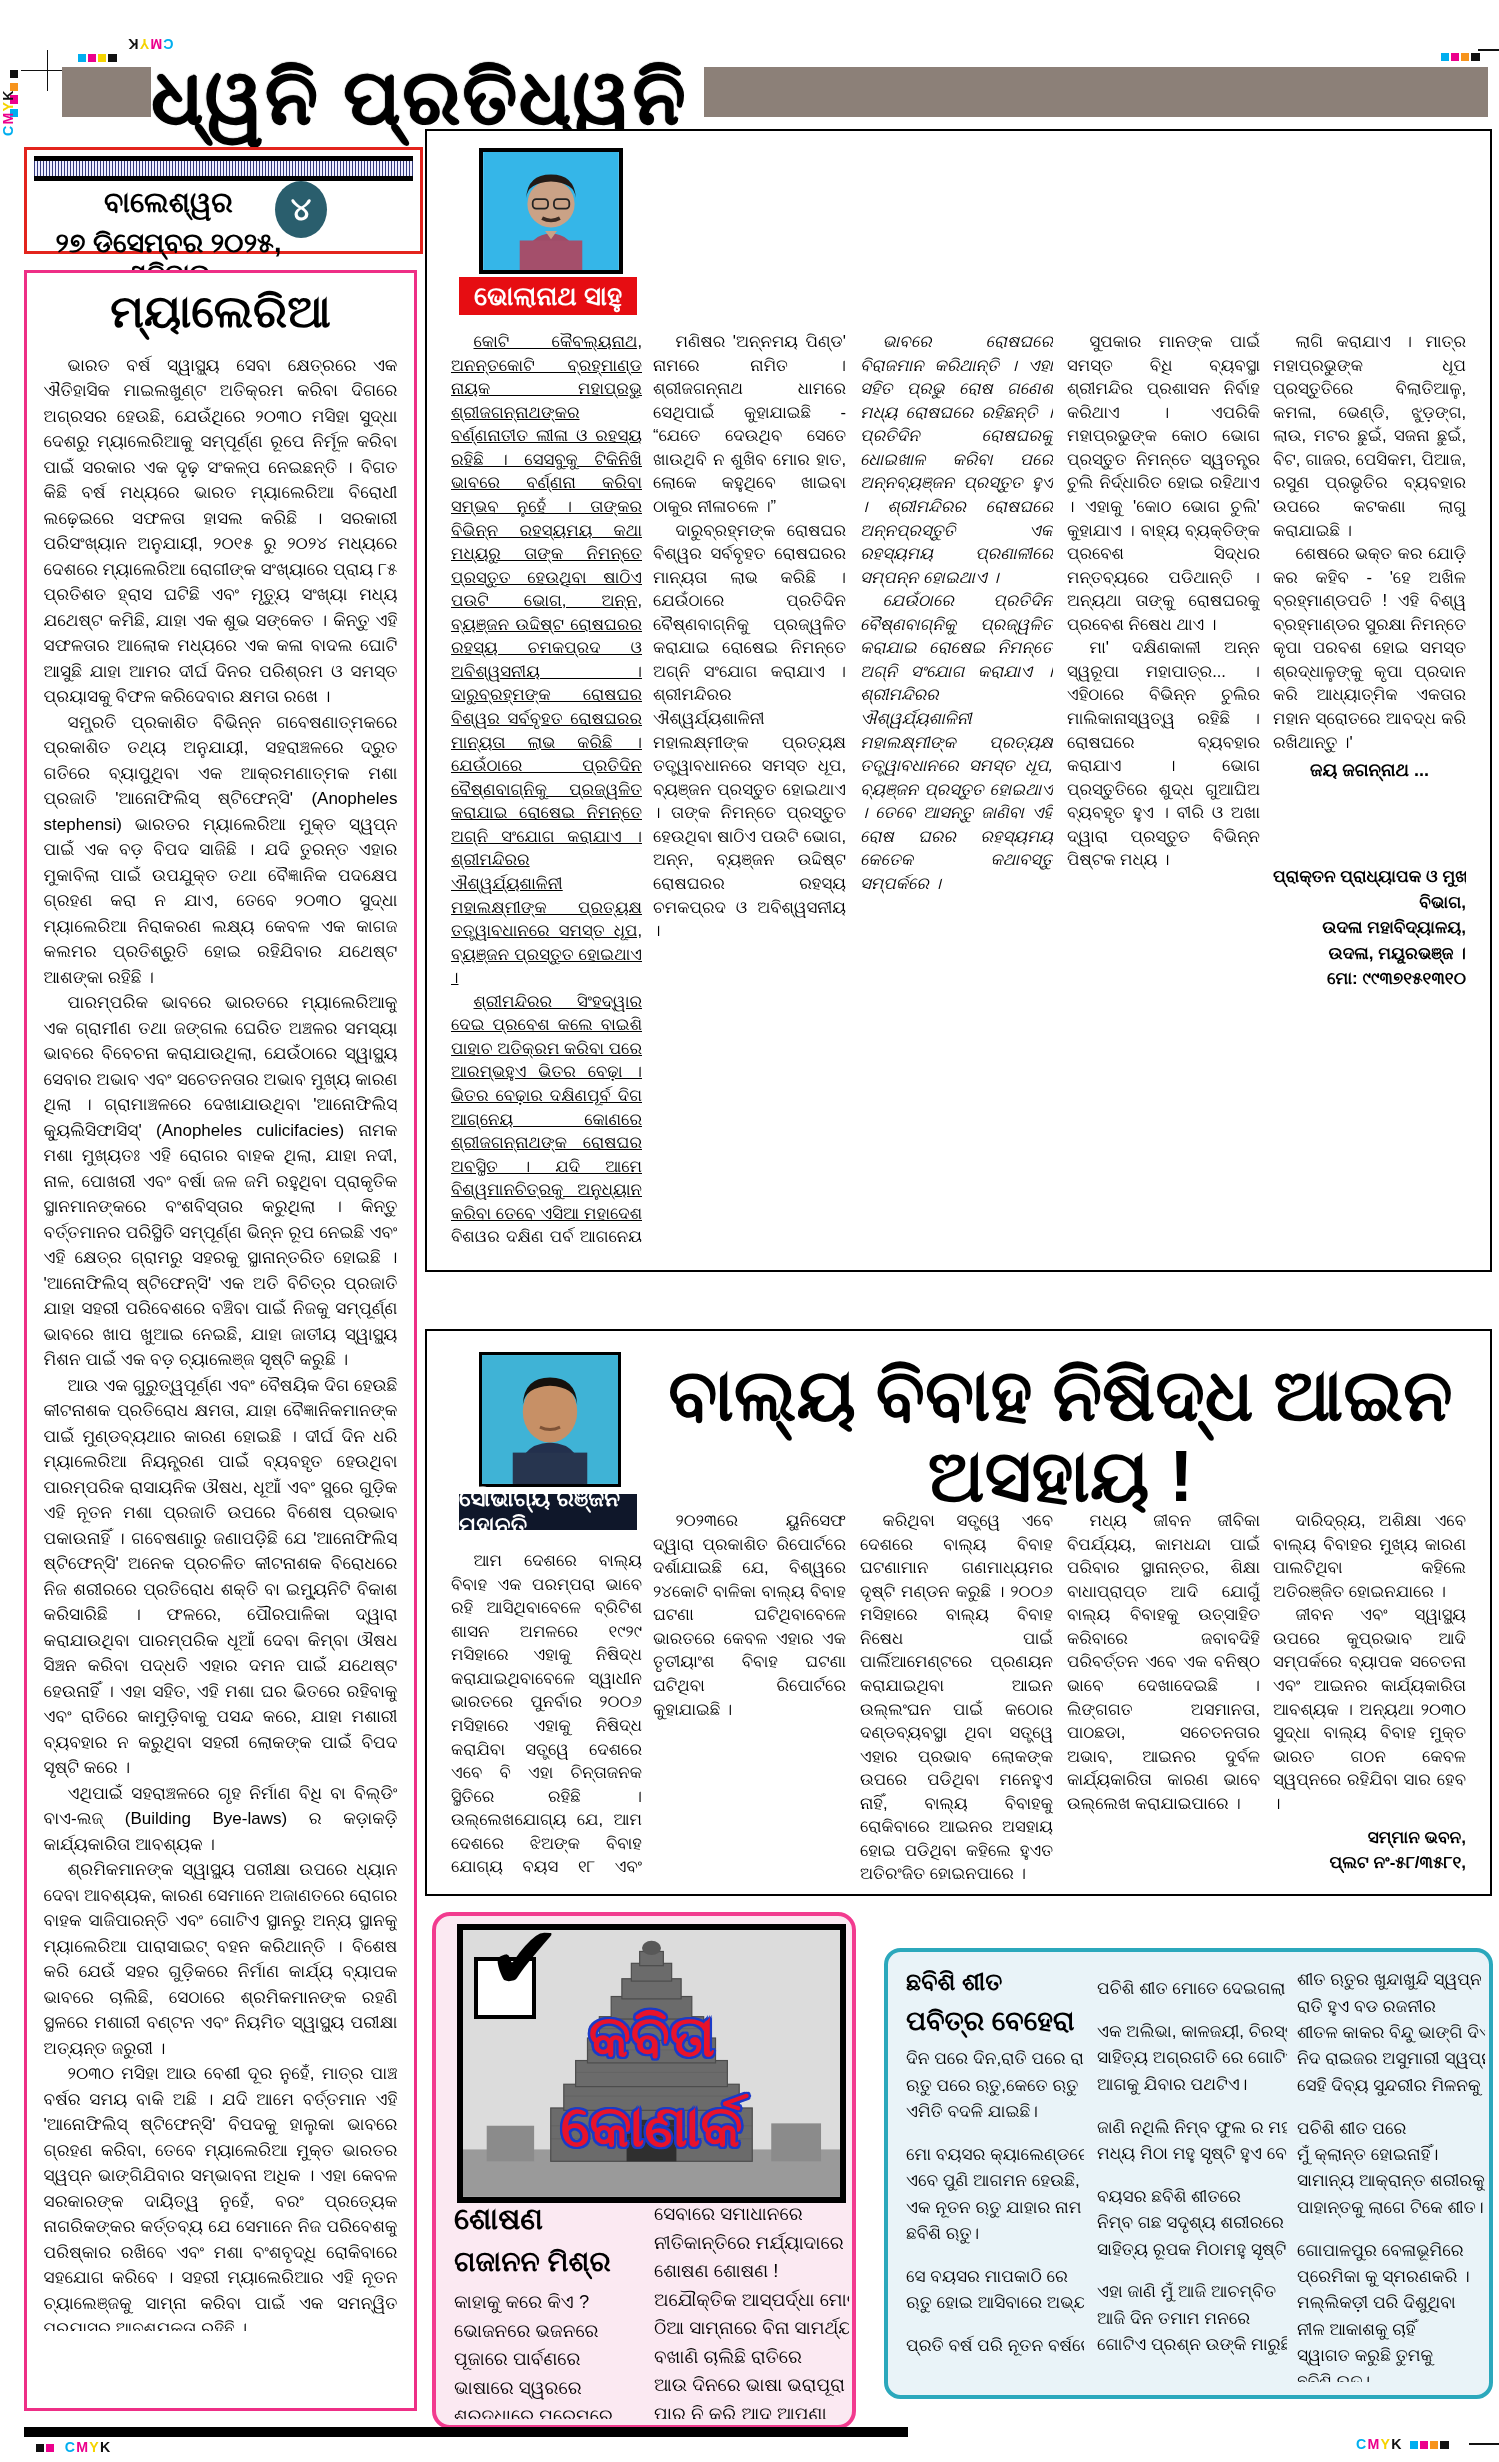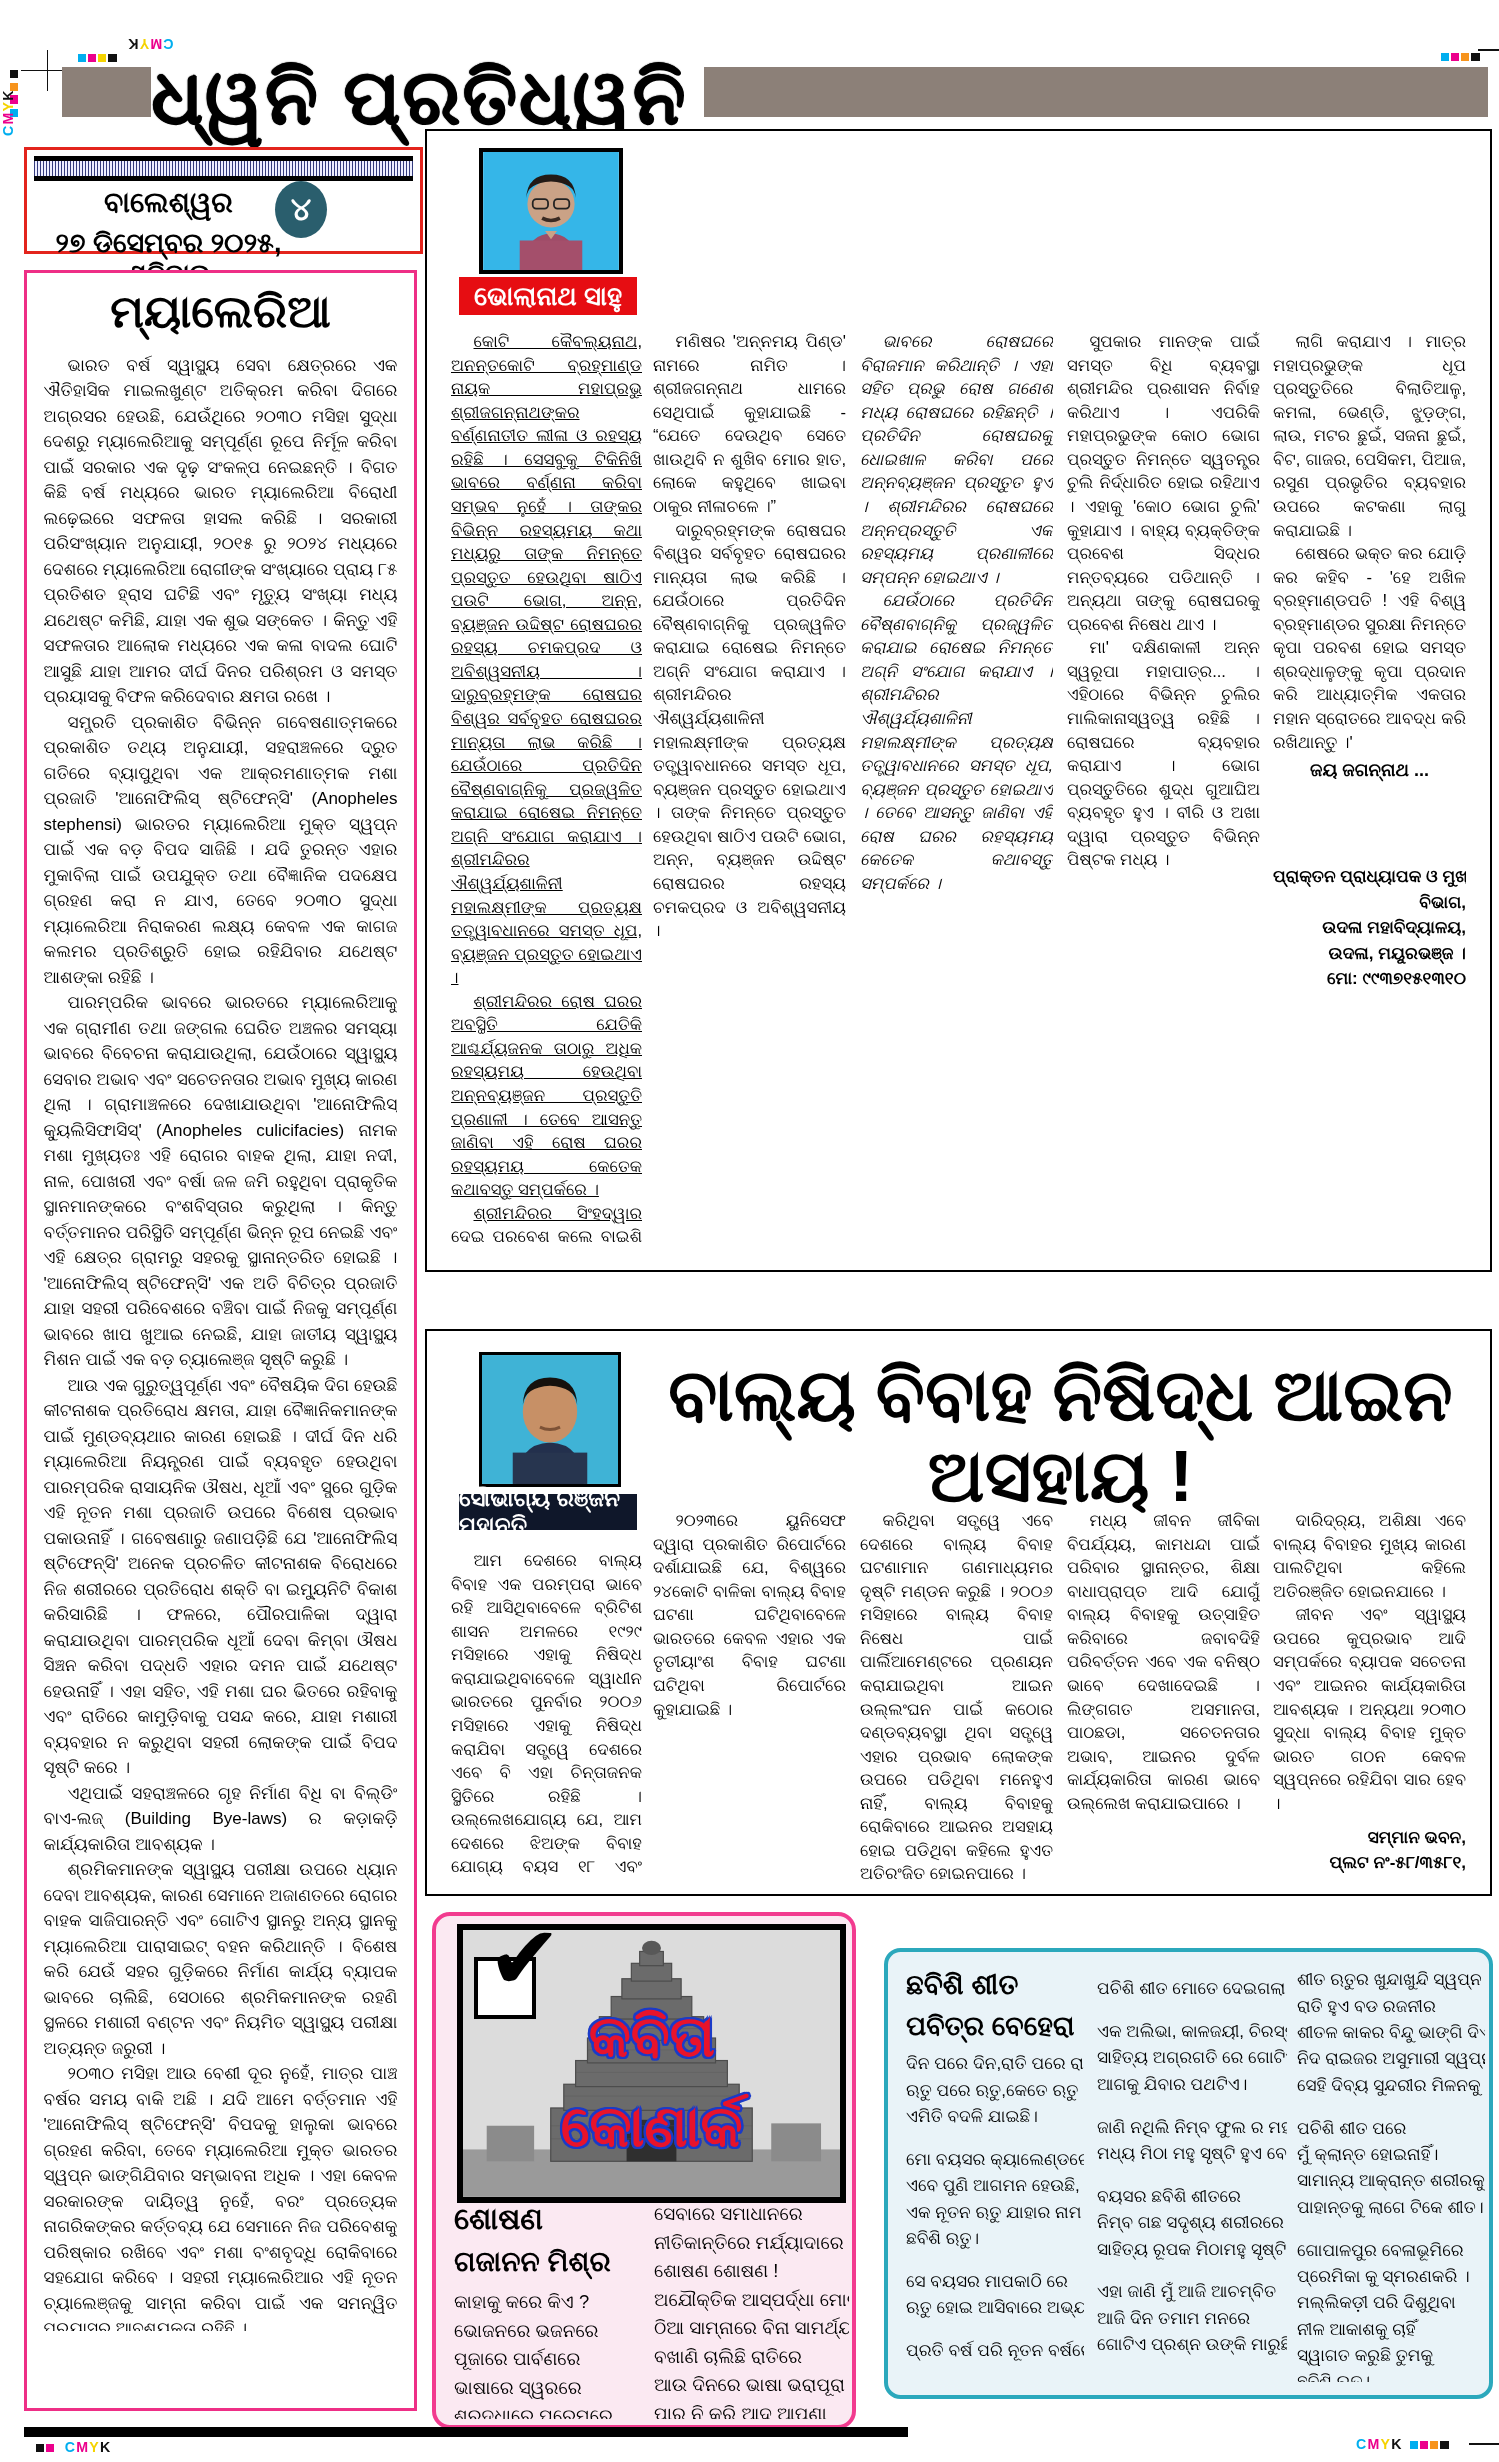--- a/index.html
+++ b/index.html
@@ -128,21 +128,20 @@
         <rect x="84" y="80" width="26px" height="16" rx="6" fill="none" stroke="#222" stroke-width="3"></rect>
         <rect x="120" y="80" width="26px" height="16" rx="6" fill="none" stroke="#222" stroke-width="3"></rect>
         <path d="M100 112 Q115 120 130 112" stroke="#3a2a22" stroke-width="6" fill="none"></path>
         <path d="M105 134 L125 134 L115 148 Z" fill="#caa286"></path>
       </svg>
     </div>
     <div class="abs nameplate" style="left:32px;top:146px;width:178px;height:38px;background:#e60d12;font-size:26px;">ଭୋଲାନାଥ ସାହୁ</div>
 
     <div class="abs bodytext" style="left:24px;top:199px;width:191px;height:912px;text-decoration:underline;">
         <div class="para">କୋଟି କୈବଲ୍ୟନାଥ, ଅନନ୍ତକୋଟି ବ୍ରହ୍ମାଣ୍ଡ ନାୟକ ମହାପ୍ରଭୁ ଶ୍ରୀଜଗନ୍ନାଥଙ୍କର ବର୍ଣ୍ଣନାତୀତ ଲୀଳା ଓ ରହସ୍ୟ ରହିଛି । ସେସବୁକୁ ଟିକିନିଖି ଭାବରେ ବର୍ଣ୍ଣନା କରିବା ସମ୍ଭବ ନୁହେଁ । ତାଙ୍କର ବିଭିନ୍ନ ରହସ୍ୟମୟ କଥା ମଧ୍ୟରୁ ତାଙ୍କ ନିମନ୍ତେ ପ୍ରସ୍ତୁତ ହେଉଥିବା ଷାଠିଏ ପଉଟି ଭୋଗ, ଅନ୍ନ, ବ୍ୟଞ୍ଜନ ଉଦ୍ଦିଷ୍ଟ ରୋଷଘରର ରହସ୍ୟ ଚମକପ୍ରଦ ଓ ଅବିଶ୍ୱସନୀୟ । ଦାରୁବ୍ରହ୍ମଙ୍କ ରୋଷଘର ବିଶ୍ୱର ସର୍ବବୃହତ ରୋଷଘରର ମାନ୍ୟତା ଲାଭ କରିଛି । ଯେଉଁଠାରେ ପ୍ରତିଦିନ ବୈଷ୍ଣବାଗ୍ନିକୁ ପ୍ରଜ୍ୱଳିତ କରାଯାଇ ରୋଷେଇ ନିମନ୍ତେ ଅଗ୍ନି ସଂଯୋଗ କରାଯାଏ । ଶ୍ରୀମନ୍ଦିରର ଐଶ୍ୱର୍ଯ୍ୟଶାଳିନୀ ମହାଲକ୍ଷ୍ମୀଙ୍କ ପ୍ରତ୍ୟକ୍ଷ ତତ୍ତ୍ୱାବଧାନରେ ସମସ୍ତ ଧୂପ, ବ୍ୟଞ୍ଜନ ପ୍ରସ୍ତୁତ ହୋଇଥାଏ ।</div>
-        <div class="para">ଶ୍ରୀମନ୍ଦିରର ରୋଷ ଘରର ଅବସ୍ଥିତି ଯେତିକି ଆଶ୍ଚର୍ଯ୍ୟଜନକ ତାଠାରୁ ଅଧିକ ରହସ୍ୟମୟ ହେଉଥିବା ଅନ୍ନବ୍ୟଞ୍ଜନ ପ୍ରସ୍ତୁତି ପ୍ରଣାଳୀ । ତେବେ ଆସନ୍ତୁ ଜାଣିବା ଏହି ରୋଷ ଘରର ରହସ୍ୟମୟ କେତେକ କଥାବସ୍ତୁ ସମ୍ପର୍କରେ ।</div>
         <div class="para">ଶ୍ରୀମନ୍ଦିରର ସିଂହଦ୍ୱାର ଦେଇ ପ୍ରବେଶ କଲେ ବାଇଶି ପାହାଚ ଅତିକ୍ରମ କରିବା ପରେ ଆରମ୍ଭହୁଏ ଭିତର ବେଢ଼ା । ଭିତର ବେଢ଼ାର ଦକ୍ଷିଣପୂର୍ବ ଦିଗ ଆଗ୍ନେୟ କୋଣରେ ଶ୍ରୀଜଗନ୍ନାଥଙ୍କ ରୋଷଘର ଅବସ୍ଥିତ । ଯଦି ଆମେ ବିଶ୍ୱମାନଚିତ୍ରକୁ ଅନୁଧ୍ୟାନ କରିବା ତେବେ ଏସିଆ ମହାଦେଶ ବିଶ୍ୱର ଦକ୍ଷିଣ ପୂର୍ବ ଆଗ୍ନେୟ କୋଣରେ ଅବସ୍ଥିତ । ସେହିପରି ଭାରତବର୍ଷ ମଧ୍ୟ ସେହି ଦିଗରେ ରହିଛି ।</div>
       </div>
     <div class="abs bodytext" style="left:226px;top:199px;width:193px;height:912px;">
         <div class="para">ମଣିଷର 'ଅନ୍ନମୟ ପିଣ୍ଡ' ନାମରେ ନାମିତ । ଶ୍ରୀଜଗନ୍ନାଥ ଧାମରେ ସେଥିପାଇଁ କୁହାଯାଇଛି - “ଯେତେ ଦେଉଥିବ ସେତେ ଖାଉଥିବି ନ ଶୁଖିବ ମୋର ହାତ, ଲୋକେ କହୁଥିବେ ଖାଇବା ଠାକୁର ନୀଳାଚଳେ ।”</div>
         <div class="para">ଦାରୁବ୍ରହ୍ମଙ୍କ ରୋଷଘର ବିଶ୍ୱର ସର୍ବବୃହତ ରୋଷଘରର ମାନ୍ୟତା ଲାଭ କରିଛି । ଯେଉଁଠାରେ ପ୍ରତିଦିନ ବୈଷ୍ଣବାଗ୍ନିକୁ ପ୍ରଜ୍ୱଳିତ କରାଯାଇ ରୋଷେଇ ନିମନ୍ତେ ଅଗ୍ନି ସଂଯୋଗ କରାଯାଏ । ଶ୍ରୀମନ୍ଦିରର ଐଶ୍ୱର୍ଯ୍ୟଶାଳିନୀ ମହାଲକ୍ଷ୍ମୀଙ୍କ ପ୍ରତ୍ୟକ୍ଷ ତତ୍ତ୍ୱାବଧାନରେ ସମସ୍ତ ଧୂପ, ବ୍ୟଞ୍ଜନ ପ୍ରସ୍ତୁତ ହୋଇଥାଏ । ତାଙ୍କ ନିମନ୍ତେ ପ୍ରସ୍ତୁତ ହେଉଥିବା ଷାଠିଏ ପଉଟି ଭୋଗ, ଅନ୍ନ, ବ୍ୟଞ୍ଜନ ଉଦ୍ଦିଷ୍ଟ ରୋଷଘରର ରହସ୍ୟ ଚମକପ୍ରଦ ଓ ଅବିଶ୍ୱସନୀୟ ।</div>
       </div>
     <div class="abs bodytext" style="left:433px;top:199px;width:193px;height:912px;font-style:italic;">
         <div class="para">ଭାବରେ ରୋଷଘରେ ବିରାଜମାନ କରିଥାନ୍ତି । ଏହା ସହିତ ପ୍ରଭୁ ରୋଷ ଗଣେଶ ମଧ୍ୟ ରୋଷଘରେ ରହିଛନ୍ତି । ପ୍ରତିଦିନ ରୋଷଘରକୁ ଧୋଇଖାଳ କରିବା ପରେ ଅନ୍ନବ୍ୟଞ୍ଜନ ପ୍ରସ୍ତୁତ ହୁଏ । ଶ୍ରୀମନ୍ଦିରର ରୋଷଘରେ ଅନ୍ନପ୍ରସ୍ତୁତି ଏକ ରହସ୍ୟମୟ ପ୍ରଣାଳୀରେ ସମ୍ପନ୍ନ ହୋଇଥାଏ ।</div>
         <div class="para">ଯେଉଁଠାରେ ପ୍ରତିଦିନ ବୈଷ୍ଣବାଗ୍ନିକୁ ପ୍ରଜ୍ୱଳିତ କରାଯାଇ ରୋଷେଇ ନିମନ୍ତେ ଅଗ୍ନି ସଂଯୋଗ କରାଯାଏ । ଶ୍ରୀମନ୍ଦିରର ଐଶ୍ୱର୍ଯ୍ୟଶାଳିନୀ ମହାଲକ୍ଷ୍ମୀଙ୍କ ପ୍ରତ୍ୟକ୍ଷ ତତ୍ତ୍ୱାବଧାନରେ ସମସ୍ତ ଧୂପ, ବ୍ୟଞ୍ଜନ ପ୍ରସ୍ତୁତ ହୋଇଥାଏ । ତେବେ ଆସନ୍ତୁ ଜାଣିବା ଏହି ରୋଷ ଘରର ରହସ୍ୟମୟ କେତେକ କଥାବସ୍ତୁ ସମ୍ପର୍କରେ ।</div>
       </div>
@@ -264,21 +263,21 @@
           <div>ବଖାଣି ଚାଲିଛି ରାତିରେ</div>
           <div>ଆଉ ଦିନରେ ଭାଷା ଭରାପୂରା ।</div>
           <div>ପାରୁ ନି କରି ଆଦୁ ଆପଣା</div>
         </div>
 
     </div>
   </div>
 
   <div class="abs poembox-blue" style="left:884px;top:1948px;width:609px;height:451px;box-sizing:border-box;overflow:hidden;">
     <div class="abs" style="left:18px;top:15.4px;width:178px;height:415px;overflow:hidden;">
-      <div class="poem-title" style="font-size:28px;">ଛବିଶି ଶୀତ</div>
+      <div class="poem-title" style="font-size:24px;">ଛବିଶି ଶୀତ</div>
       <div class="poet-name" style="font-size:27px;">ପବିତ୍ର ବେହେରା</div>
       <div class="poemlines" style="font-size:17px;">
           <div>ଦିନ ପରେ ଦିନ,ରାତି ପରେ ରାତି,</div>
           <div>ଋତୁ ପରେ ଋତୁ,କେତେ ଋତୁ</div>
           <div>ଏମିତି ବଦଳି ଯାଇଛି।</div>
           <div class="gap"></div>
           <div>ମୋ ବୟସର କ୍ୟାଲେଣ୍ଡରେ</div>
           <div>ଏବେ ପୁଣି ଆଗମନ ହେଉଛି,</div>
           <div>ଏକ ନୂତନ ଋତୁ ଯାହାର ନାମ</div>
           <div>ଛବିଶି ଋତୁ।</div>

